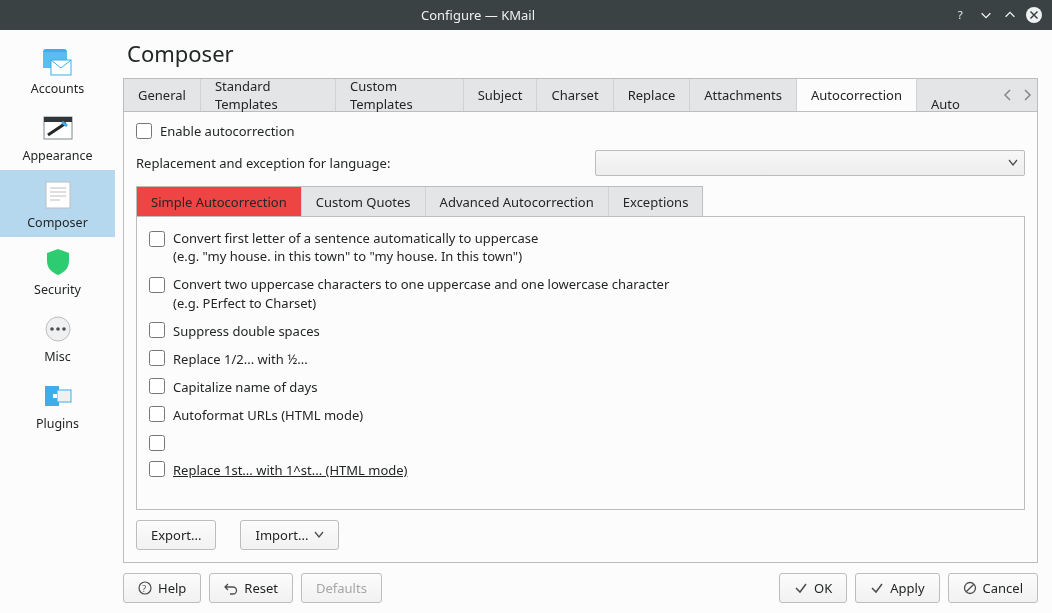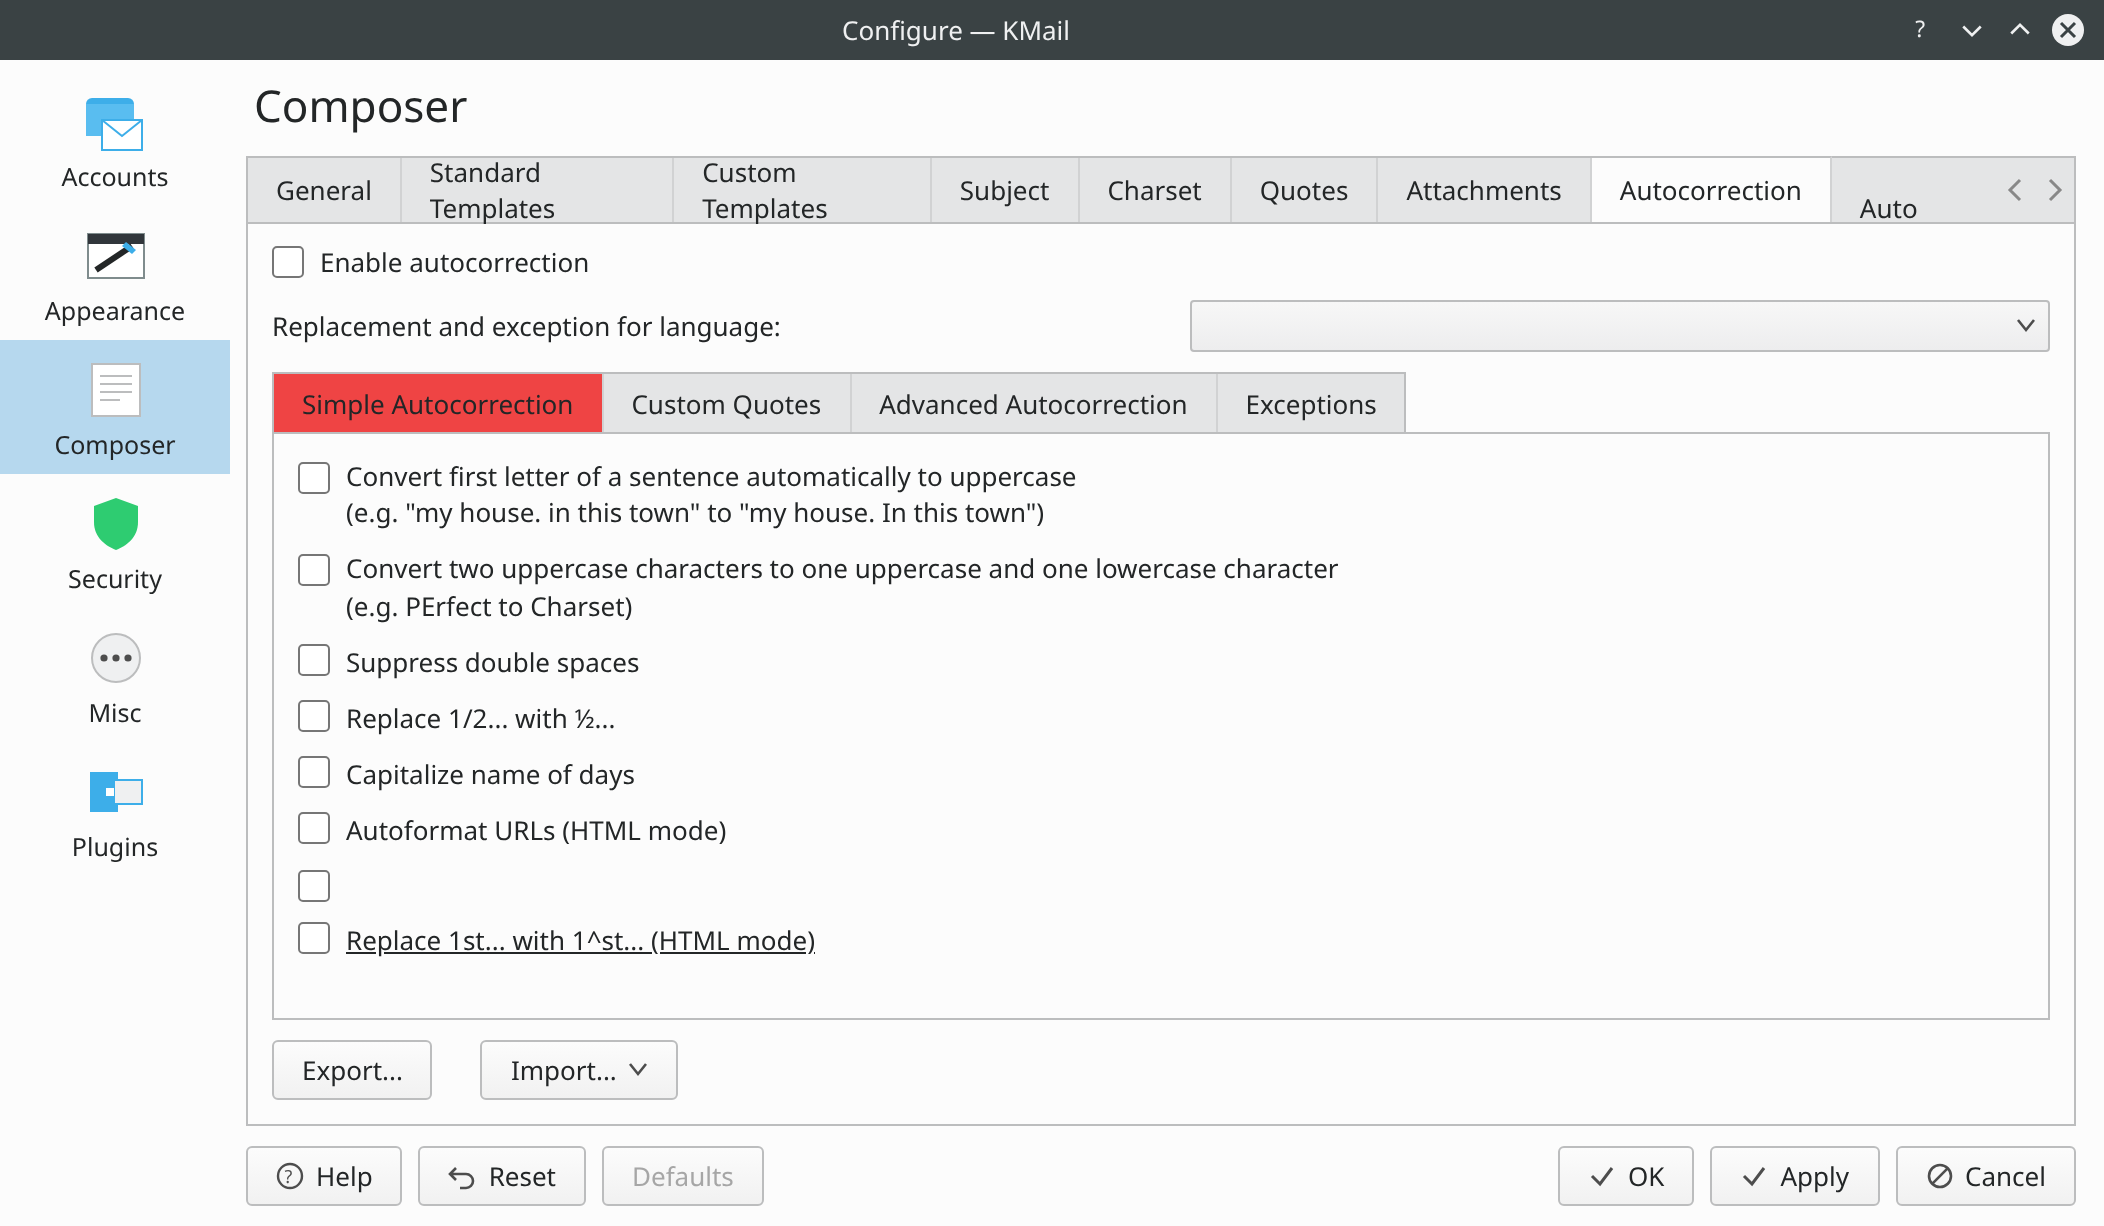--- a/index.html
+++ b/index.html
@@ -156,21 +156,21 @@
 
   <div class="main">
     <div class="page-title">Composer</div>
 
     <div class="tabbar">
       <div class="tab">General</div>
       <div class="tab">Standard Templates</div>
       <div class="tab">Custom Templates</div>
       <div class="tab">Subject</div>
       <div class="tab">Charset</div>
-      <div class="tab">Quotes</div>
+      <div class="tab">Replace</div>
       <div class="tab">Attachments</div>
       <div class="tab active">Autocorrection</div>
       <div class="tab" style="border-right:none; padding-right:6px;margin-top:35px;">Auto Resize</div>
       <div class="tab-nav">
         <svg width="10" height="12" viewBox="0 0 10 12">
             <path d="M7 1 L2 6 L7 11" stroke="#888" stroke-width="1.5" fill="none"></path>
           </svg>
       </div>
       <div class="tab-nav">
         <svg width="10" height="12" viewBox="0 0 10 12">

